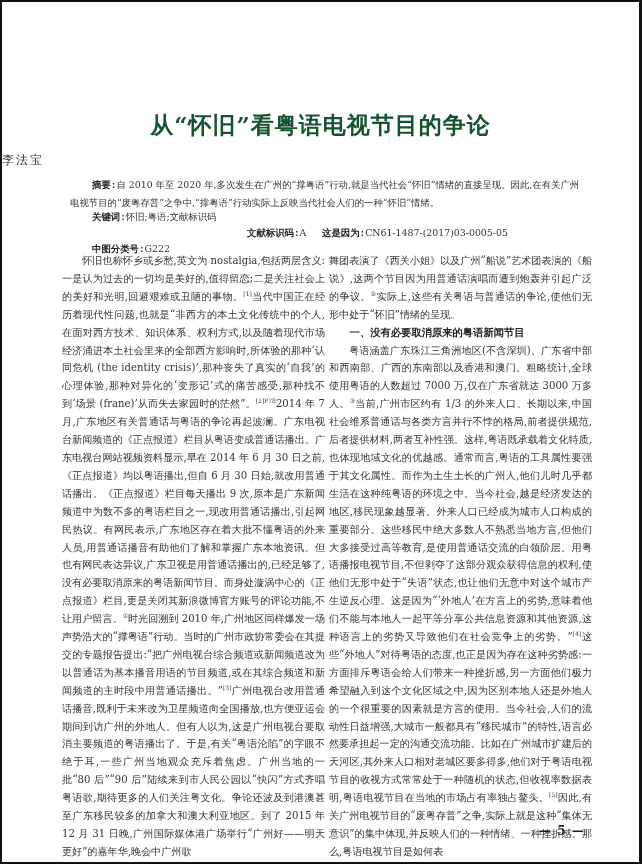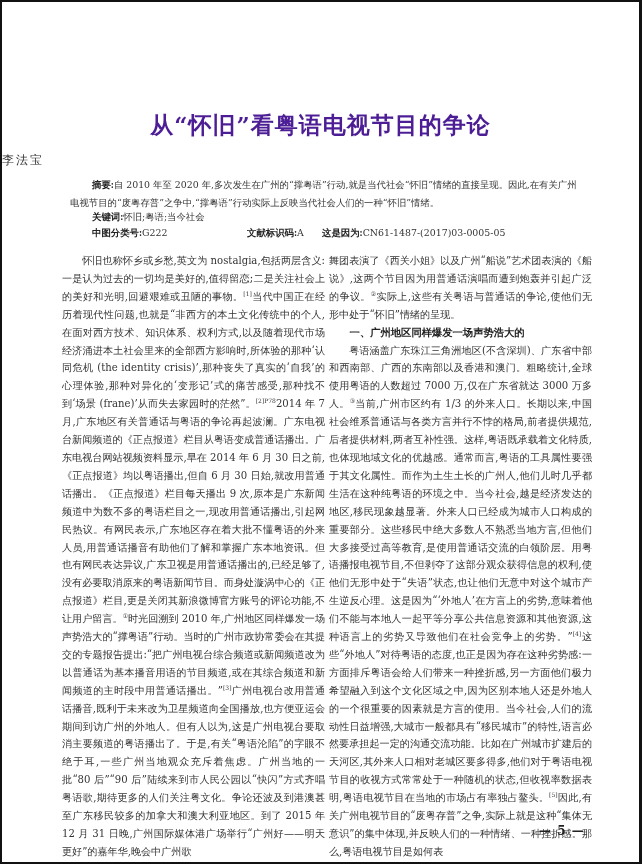--- a/index.html
+++ b/index.html
@@ -6,36 +6,36 @@
   body { width: 642px; height: 864px; position: relative; overflow: hidden; }
   .page {
     position: absolute; left: 0; top: 0; width: 642px; height: 864px;
     box-sizing: border-box; background: #fff;
     border-top: 2px solid #111; border-left: 2px solid #111;
     border-right: 3px solid #111; border-bottom: 2px solid #111;
     font-family: "DejaVu Serif", "Liberation Serif", serif; color: #2a2a2a;
   }
   .title {
     position: absolute; left: 0; right: 0; top: 108px; text-align: center;
-    font-size: 23px; font-weight: bold; color: #4c1d95; letter-spacing: 1px;
+    font-size: 23px; font-weight: bold; color: #14532d; letter-spacing: 1px;
     font-family: "DejaVu Serif", serif;
   }
   .author {
     position: absolute; left: 0; right: 0; top: 150px; text-align: left;
     font-size: 12px; color: #333; letter-spacing: 2px;
   }
   .abstract {
     position: absolute; left: 68px; width: 510px; top: 174px;
     font-size: 9.4px; line-height: 17px; color: #333;
   }
   .abstract .p1 { text-indent: 22px; margin: 0; margin-left: -0px; }
-  .lbl { font-family: Liberation Serif, serif; font-weight: bold; color: #222; }
+  .lbl { font-family: Liberation Mono, monospace; font-weight: bold; color: #222; }
   .kw { position: absolute; left: 90px; top: 209px; font-size: 9.4px; color: #333; }
   .meta { position: absolute; top: 225px; font-size: 9.4px; color: #333; }
-  .meta.m1 { left: 90px; }
+  .meta.m1 { left: 90px; margin-top: 16px; }
   .meta.m2 { left: 212px; margin-left: 33px; }
   .meta.m3 { left: 320px; }
   .col {
     position: absolute; top: 250px; width: 263px;
     font-size: 10.1px; line-height: 17.9px; color: #333;
     text-align: justify; text-justify: inter-character;
   }
   .col.left { left: 60px; }
   .col.right { left: 327px; }
   .col p { margin: 0; text-indent: 2em; }
@@ -58,21 +58,21 @@
   <div class="title">从“怀旧”看粤语电视节目的争论</div>
   <div class="author">李法宝</div>
 
   <div class="abstract">
     <p class="p1" style="text-indent:22px;margin-left:0;">
       <span class="lbl">摘要:</span><span>自 2010 年至 2020 年,多次发生在广州的“撑粤语”行动,就是当代社会“怀旧”情绪的直接呈现。因此,在有关广州电视节目的“废粤存普”之争中,“撑粤语”行动实际上反映当代社会人们的一种“怀旧”情绪。</span>
     </p>
   </div>
 
   <div class="kw">
-    <span class="lbl">关键词:</span><span>怀旧;粤语;当今社会</span>
+    <span class="lbl">关键词:</span><span>怀旧;粤语;文献标识码</span>
   </div>
 
   <div class="meta m1">
     <span class="lbl">中图分类号:</span><span>G222</span>
   </div>
   <div class="meta m2">
     <span class="lbl">文献标识码:</span><span>A</span>
   </div>
   <div class="meta m3">
     <span class="lbl">这是因为:</span><span>CN61-1487-(2017)03-0005-05</span>
@@ -81,20 +81,20 @@
   <div class="col left">
     <p>
       <span>怀旧也称怀乡或乡愁,英文为 nostalgia,包括两层含义:一是认为过去的一切均是美好的,值得留恋;二是关注社会上的美好和光明,回避艰难或丑陋的事物。</span><sup>[1]</sup><span>当代中国正在经历着现代性问题,也就是“非西方的本土文化传统中的个人,在面对西方技术、知识体系、权利方式,以及随着现代市场经济涌进本土社会里来的全部西方影响时,所体验的那种‘认同危机 (the identity crisis)’,那种丧失了真实的‘自我’的心理体验,那种对异化的‘变形记’式的痛苦感受,那种找不到‘场景 (frane)’从而失去家园时的茫然”。</span><sup>[2]P78</sup><span>2014 年 7 月,广东地区有关普通话与粤语的争论再起波澜。广东电视台新闻频道的《正点报道》栏目从粤语变成普通话播出。广东电视台网站视频资料显示,早在 2014 年 6 月 30 日之前,《正点报道》均以粤语播出,但自 6 月 30 日始,就改用普通话播出。《正点报道》栏目每天播出 9 次,原本是广东新闻频道中为数不多的粤语栏目之一,现改用普通话播出,引起网民热议。有网民表示,广东地区存在着大批不懂粤语的外来人员,用普通话播音有助他们了解和掌握广东本地资讯。但也有网民表达异议,广东卫视是用普通话播出的,已经足够了,没有必要取消原来的粤语新闻节目。而身处漩涡中心的《正点报道》栏目,更是关闭其新浪微博官方账号的评论功能,不让用户留言。</span><sup>①</sup><span>时光回溯到 2010 年,广州地区同样爆发一场声势浩大的“撑粤语”行动。当时的广州市政协常委会在其提交的专题报告提出:“把广州电视台综合频道或新闻频道改为以普通话为基本播音用语的节目频道,或在其综合频道和新闻频道的主时段中用普通话播出。”</span><sup>[3]</sup><span>广州电视台改用普通话播音,既利于未来改为卫星频道向全国播放,也方便亚运会期间到访广州的外地人。但有人以为,这是广州电视台要取消主要频道的粤语播出了。于是,有关“粤语沦陷”的字眼不绝于耳,一些广州当地观众充斥着焦虑。广州当地的一批“80 后”“90 后”陆续来到市人民公园以“快闪”方式齐唱粤语歌,期待更多的人们关注粤文化。争论还波及到港澳甚至广东移民较多的加拿大和澳大利亚地区。到了 2015 年 12 月 31 日晚,广州国际媒体港广场举行“广州好——明天更好”的嘉年华,晚会中广州歌</span>
     </p>
   </div>
 
   <div class="col right">
     <p class="noindent">
       <span>舞团表演了《西关小姐》以及广州“船说”艺术团表演的《船说》,这两个节目因为用普通话演唱而遭到炮轰并引起广泛的争议。</span><sup>②</sup><span>实际上,这些有关粤语与普通话的争论,使他们无形中处于“怀旧”情绪的呈现。</span>
     </p>
-    <h2>一、广州地区同样爆发一场声势浩大的</h2>
+    <h2>一、没有必要取消原来的粤语新闻节目</h2>
     <p>
       <span>粤语涵盖广东珠江三角洲地区(不含深圳)、广东省中部和西南部、广西的东南部以及香港和澳门。粗略统计,全球使用粤语的人数超过 7000 万,仅在广东省就达 3000 万多人。</span><sup>③</sup><span>当前,广州市区约有 1/3 的外来人口。长期以来,中国社会维系普通话与各类方言并行不悖的格局,前者提供规范,后者提供材料,两者互补性强。这样,粤语既承载着文化特质,也体现地域文化的优越感。通常而言,粤语的工具属性要强于其文化属性。而作为土生土长的广州人,他们儿时几乎都生活在这种纯粤语的环境之中。当今社会,越是经济发达的地区,移民现象越显著。外来人口已经成为城市人口构成的重要部分。这些移民中绝大多数人不熟悉当地方言,但他们大多接受过高等教育,是使用普通话交流的白领阶层。用粤语播报电视节目,不但剥夺了这部分观众获得信息的权利,使他们无形中处于“失语”状态,也让他们无意中对这个城市产生逆反心理。这是因为“‘外地人’在方言上的劣势,意味着他们不能与本地人一起平等分享公共信息资源和其他资源,这种语言上的劣势又导致他们在社会竞争上的劣势。”</span><sup>[4]</sup><span>这些“外地人”对待粤语的态度,也正是因为存在这种劣势感:一方面排斥粤语会给人们带来一种挫折感,另一方面他们极力希望融入到这个文化区域之中,因为区别本地人还是外地人的一个很重要的因素就是方言的使用。当今社会,人们的流动性日益增强,大城市一般都具有“移民城市”的特性,语言必然要承担起一定的沟通交流功能。比如在广州城市扩建后的天河区,其外来人口相对老城区要多得多,他们对于粤语电视节目的收视方式常常处于一种随机的状态,但收视率数据表明,粤语电视节目在当地的市场占有率独占鳌头。</span><sup>[5]</sup><span>因此,有关广州电视节目的“废粤存普”之争,实际上就是这种“集体无意识”的集中体现,并反映人们的一种情绪、一种挫折感。那么,粤语电视节目是如何表</span>
     </p>
   </div>
 
   <div class="pagenum">— 5 —</div>
 </div>
 
 </body></html>

